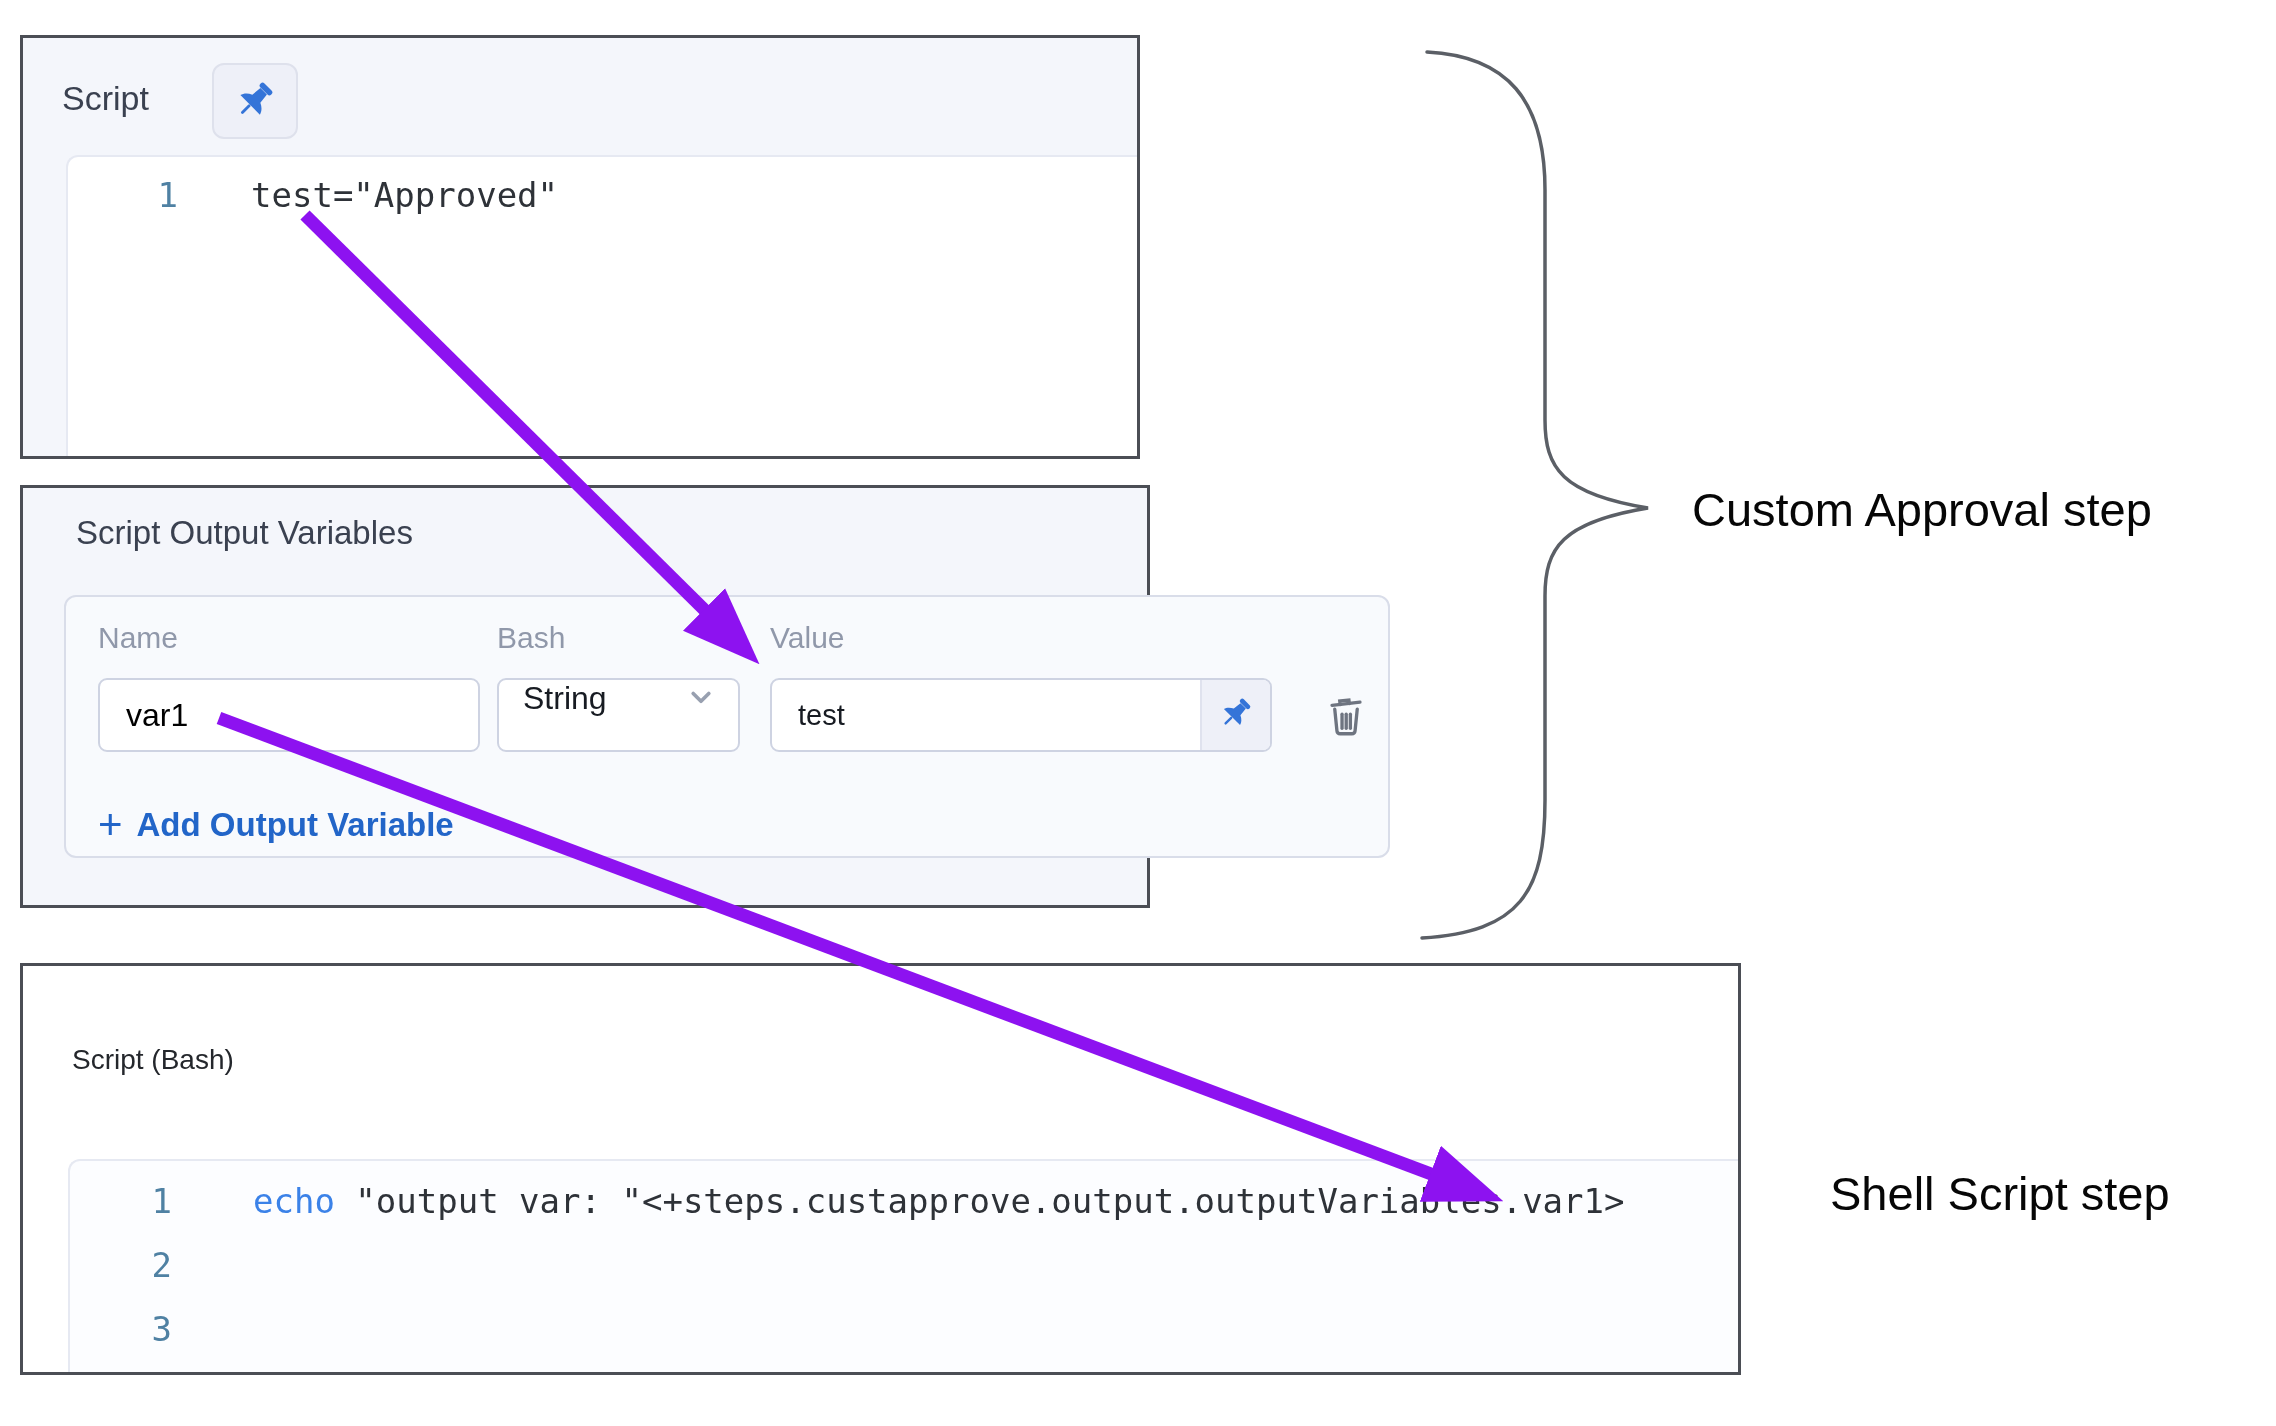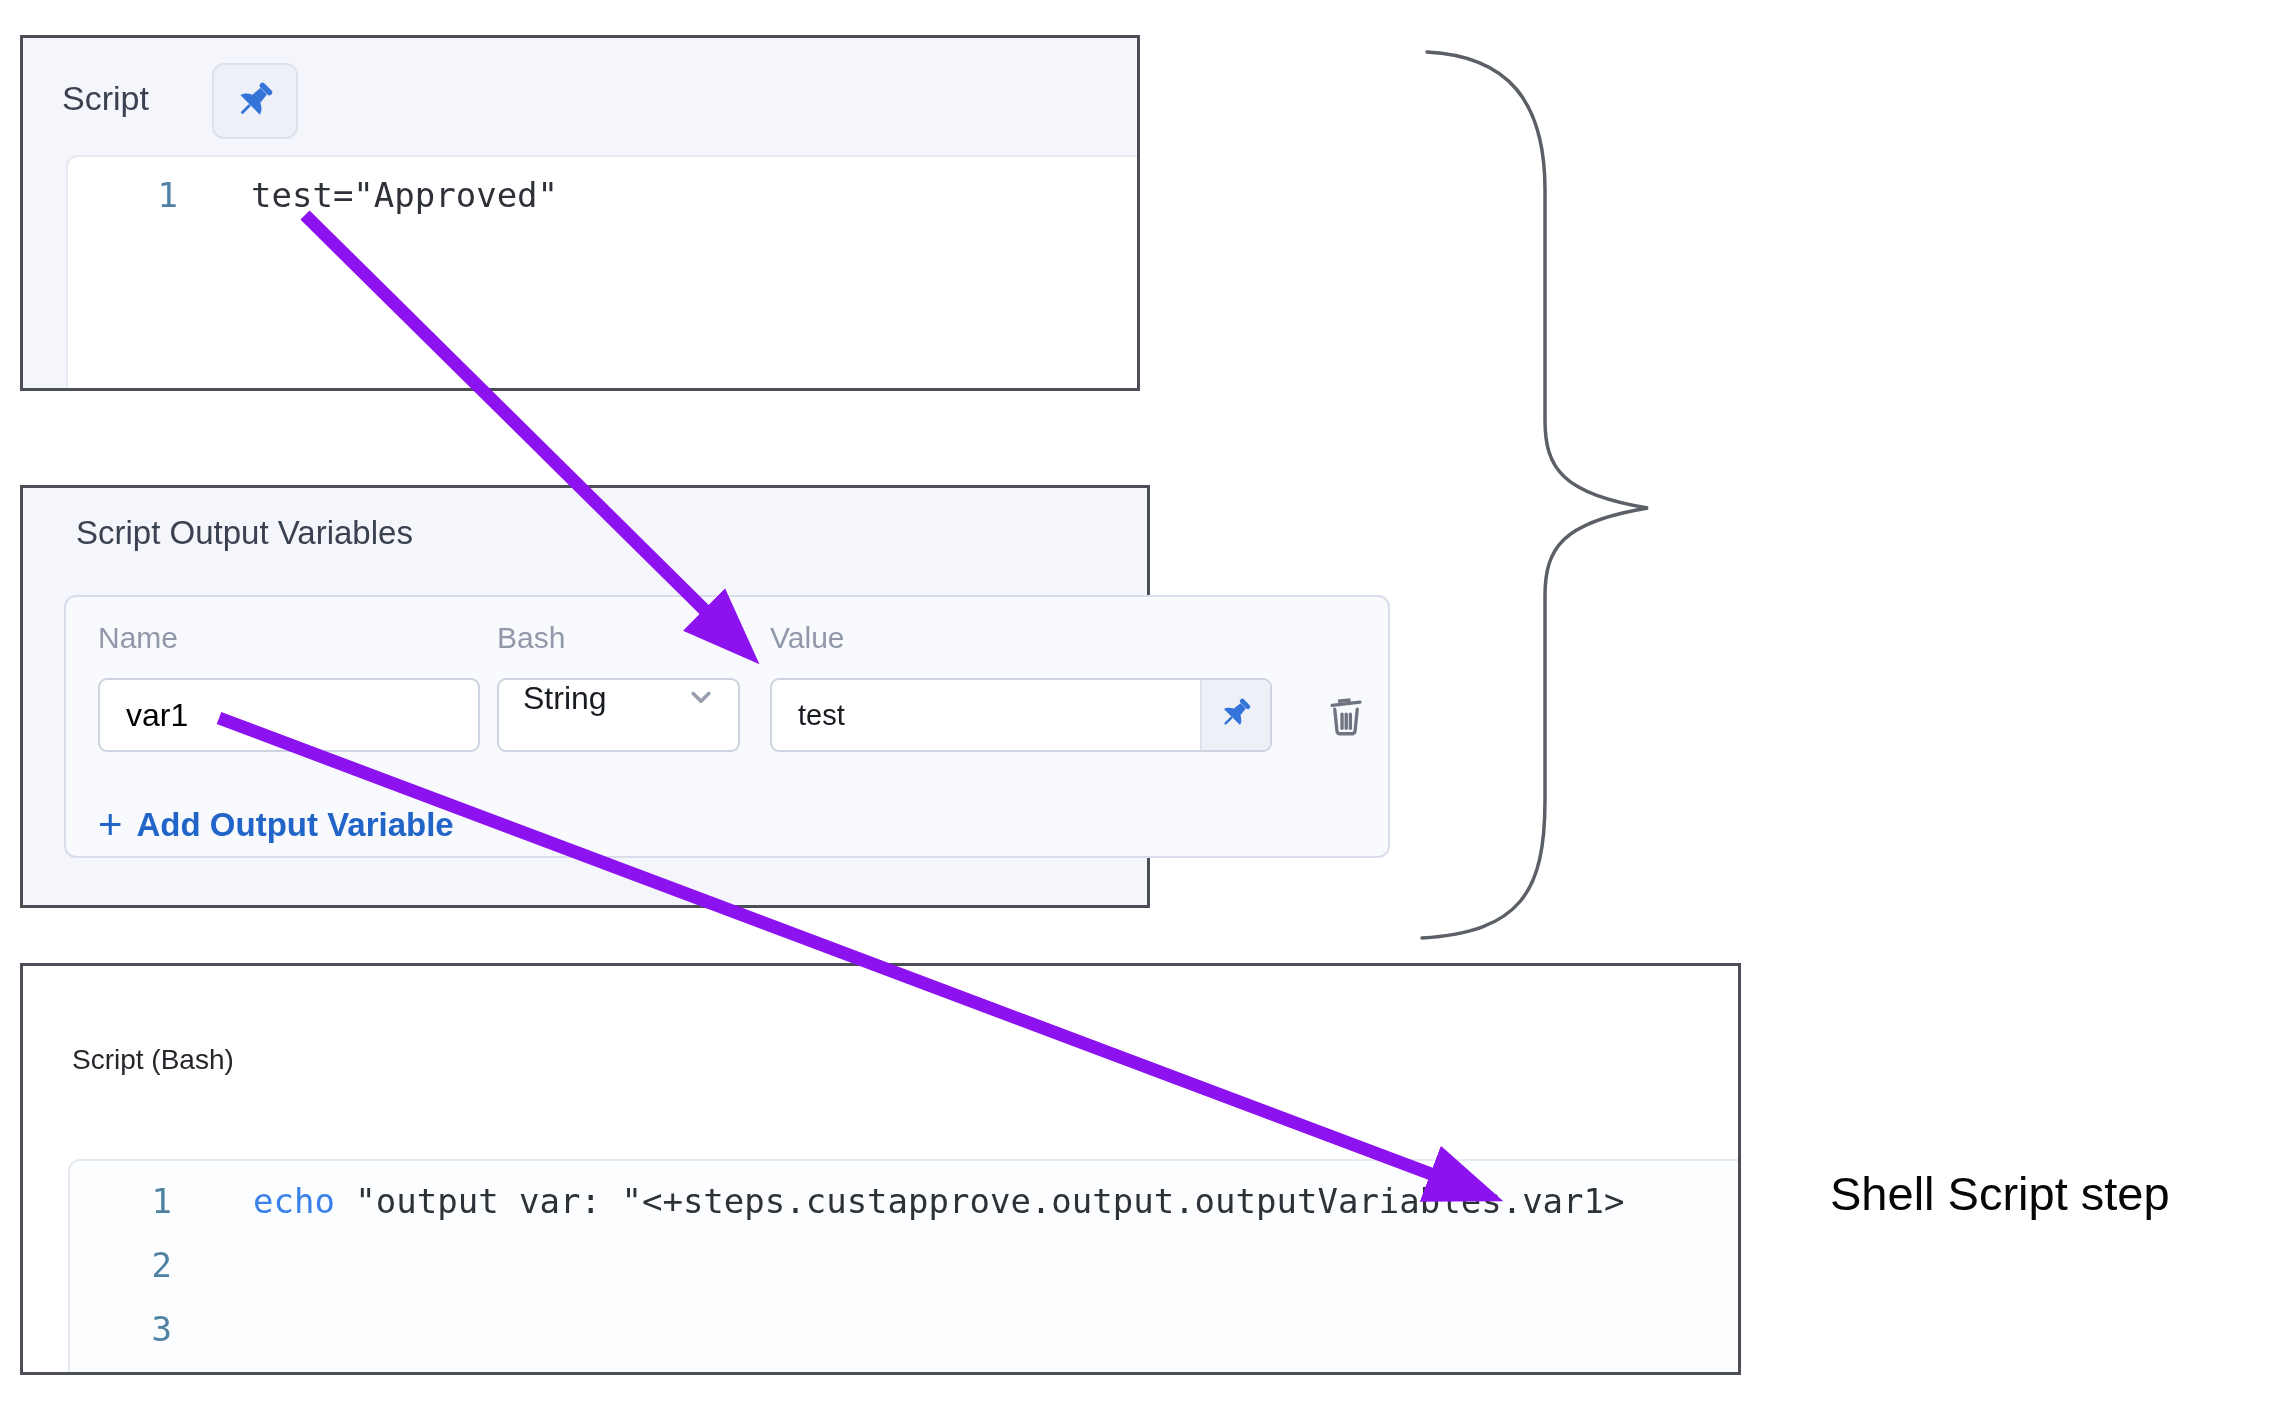--- a/index.html
+++ b/index.html
@@ -2,21 +2,21 @@
 <html><head>
 <meta charset="utf-8">
 <style>
   html,body{margin:0;padding:0;background:#ffffff;}
   body{width:2276px;height:1426px;position:relative;overflow:hidden;
        font-family:"Liberation Sans", sans-serif;}
   .canvas{position:absolute;inset:0;}
 
   
   .panel{position:absolute;border:3px solid #4b4e55;box-sizing:border-box;}
-  .panel-script{left:20px;top:35px;width:1120px;height:356px;background:#f4f6fb;}
+  .panel-script{left:20px;top:35px;width:1120px;height:424px;background:#f4f6fb;}
   .panel-vars{left:20px;top:485px;width:1130px;height:423px;background:#f4f6fb;}
   .panel-bash{left:20px;top:963px;width:1721px;height:412px;background:#ffffff;}
 
   .p1-title{position:absolute;left:39px;top:38px;font-size:34px;color:#3a4150;line-height:44px;}
   .pin-btn{position:absolute;left:189px;top:25px;width:86px;height:76px;background:#eef0f8;
            border:2px solid #dee1ec;border-radius:12px;cursor:pointer;
            display:flex;align-items:center;justify-content:center;padding:0;}
   .pin-btn svg{width:46px;height:46px;}
 
   .editor{position:absolute;background:#ffffff;border-top:2px solid #e6e9f2;
@@ -158,20 +158,21 @@
         <span class="ln">2</span>
         <span class="code"></span>
       </div>
       <div class="code-line">
         <span class="ln">3</span>
         <span class="code"></span>
       </div>
     </div>
   </section>
 
+  <div class="note note-1">Custom Approval step</div>
   <div class="note note-2">Shell Script step</div>
 
   <svg class="overlay" viewBox="0 0 2276 1426" xmlns="http://www.w3.org/2000/svg">
     <defs>
       <marker id="ah" viewBox="0 0 6 5" markerWidth="6" markerHeight="5" refX="4" refY="2.5" orient="auto" markerUnits="strokeWidth">
         <polygon points="0 0.2, 6 2.5, 0 4.8" fill="#8d12f0"></polygon>
       </marker>
     </defs>
     <path d="M 1427 52 C 1507 56 1545 100 1545 190 L 1545 420
              C 1545 468 1562 494 1648 508

